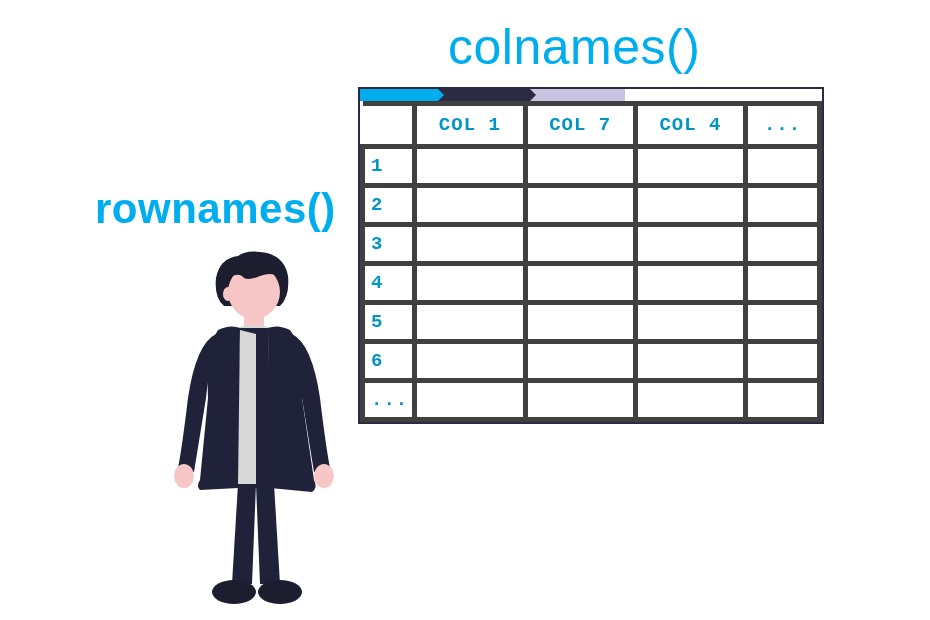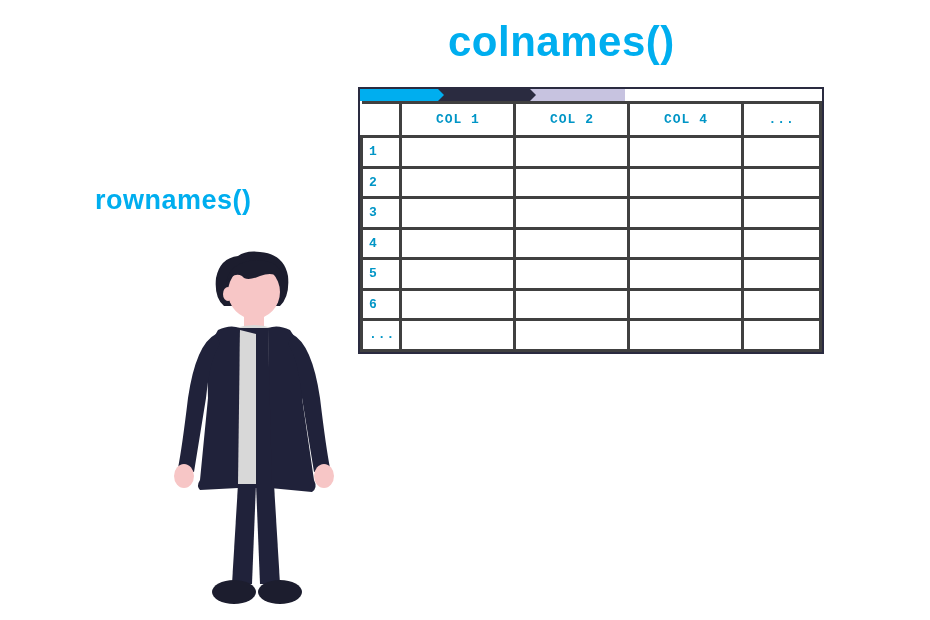--- a/index.html
+++ b/index.html
@@ -8,30 +8,30 @@
       height: 620px;
       background: #ffffff;
       position: relative;
       font-family: Arial, Helvetica, sans-serif;
       overflow: hidden;
     }
     .label-colnames {
       position: absolute;
       top: 18px;
       left: 448px;
-      font-size: 42px;
-      font-weight: 700;
+      font-size: 50px;
+      font-weight: 400;
       color: #00aeef;
       letter-spacing: 0.5px;
     }
     .label-rownames {
       position: absolute;
       top: 185px;
       left: 95px;
-      font-size: 27px;
+      font-size: 42px;
       font-weight: 700;
       color: #00aeef;
       letter-spacing: 0.5px;
     }
     .table-wrap {
       position: absolute;
       top: 87px;
       left: 358px;
       width: 466px;
       border: 2px solid #2a2b40;
@@ -61,25 +61,25 @@
     .tab1 { background: #00aeef; color: #00aeef; width: 78px; }
     .tab2 { background: #2a2b40; color: #2a2b40; width: 92px; }
     .tab3 { background: #c7c3e0; color: #c7c3e0; width: 95px; }
     .tab3::after { display: none; }
     .tabfill { flex: 1; background: #ffffff; }
     table.grid {
       width: 100%;
       border-collapse: collapse;
     }
     table.grid th, table.grid td {
-      border: 3px solid #404040;
+      border: 5px solid #404040;
       text-align: left;
       font-weight: 700;
       font-family: "Courier New", monospace;
-      font-size: 13px;
+      font-size: 19px;
       letter-spacing: 1px;
       color: #0095c6;
       margin-top: 13px;
     }
     table.grid th.row-first, table.grid td.row-first {
       width: 26px;
       padding: 6px 4px 6px 6px;
     }
     table.grid thead th {
       padding: 8px 4px;
@@ -113,21 +113,21 @@
     <div class="tab tab1"></div>
     <div class="tab tab2"></div>
     <div class="tab tab3"></div>
     <div class="tabfill"></div>
   </div>
   <table class="grid">
     <thead>
       <tr>
         <th class="row-first"></th>
         <th>COL 1</th>
-        <th>COL 2</th>
+        <th>COL 7</th>
         <th>COL 4</th>
         <th>...</th>
       </tr>
     </thead>
     <tbody>
       <tr>
         <td class="row-first">1</td>
         <td></td>
         <td></td>
         <td></td>

